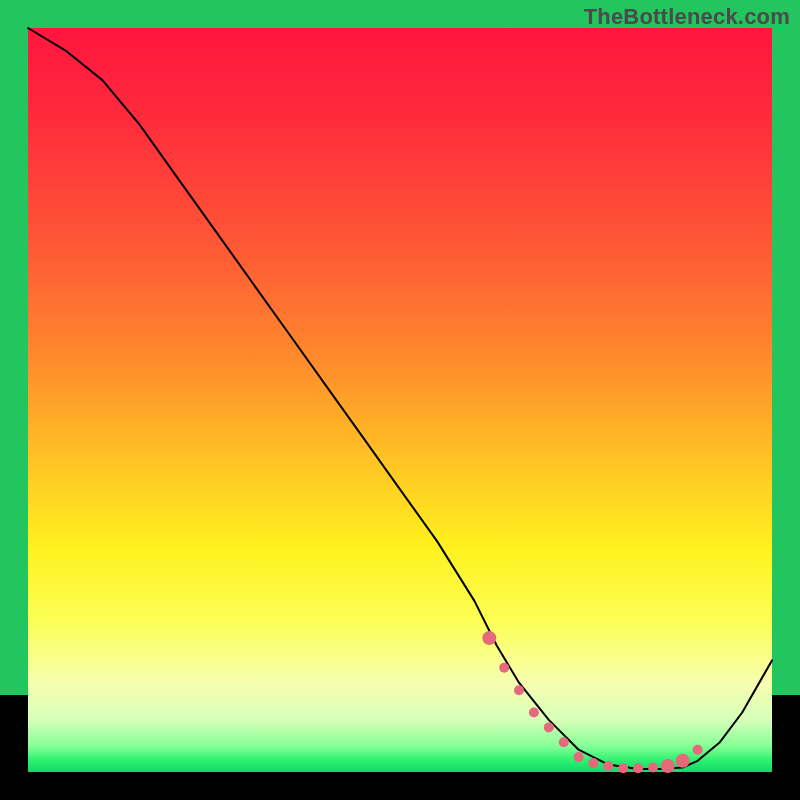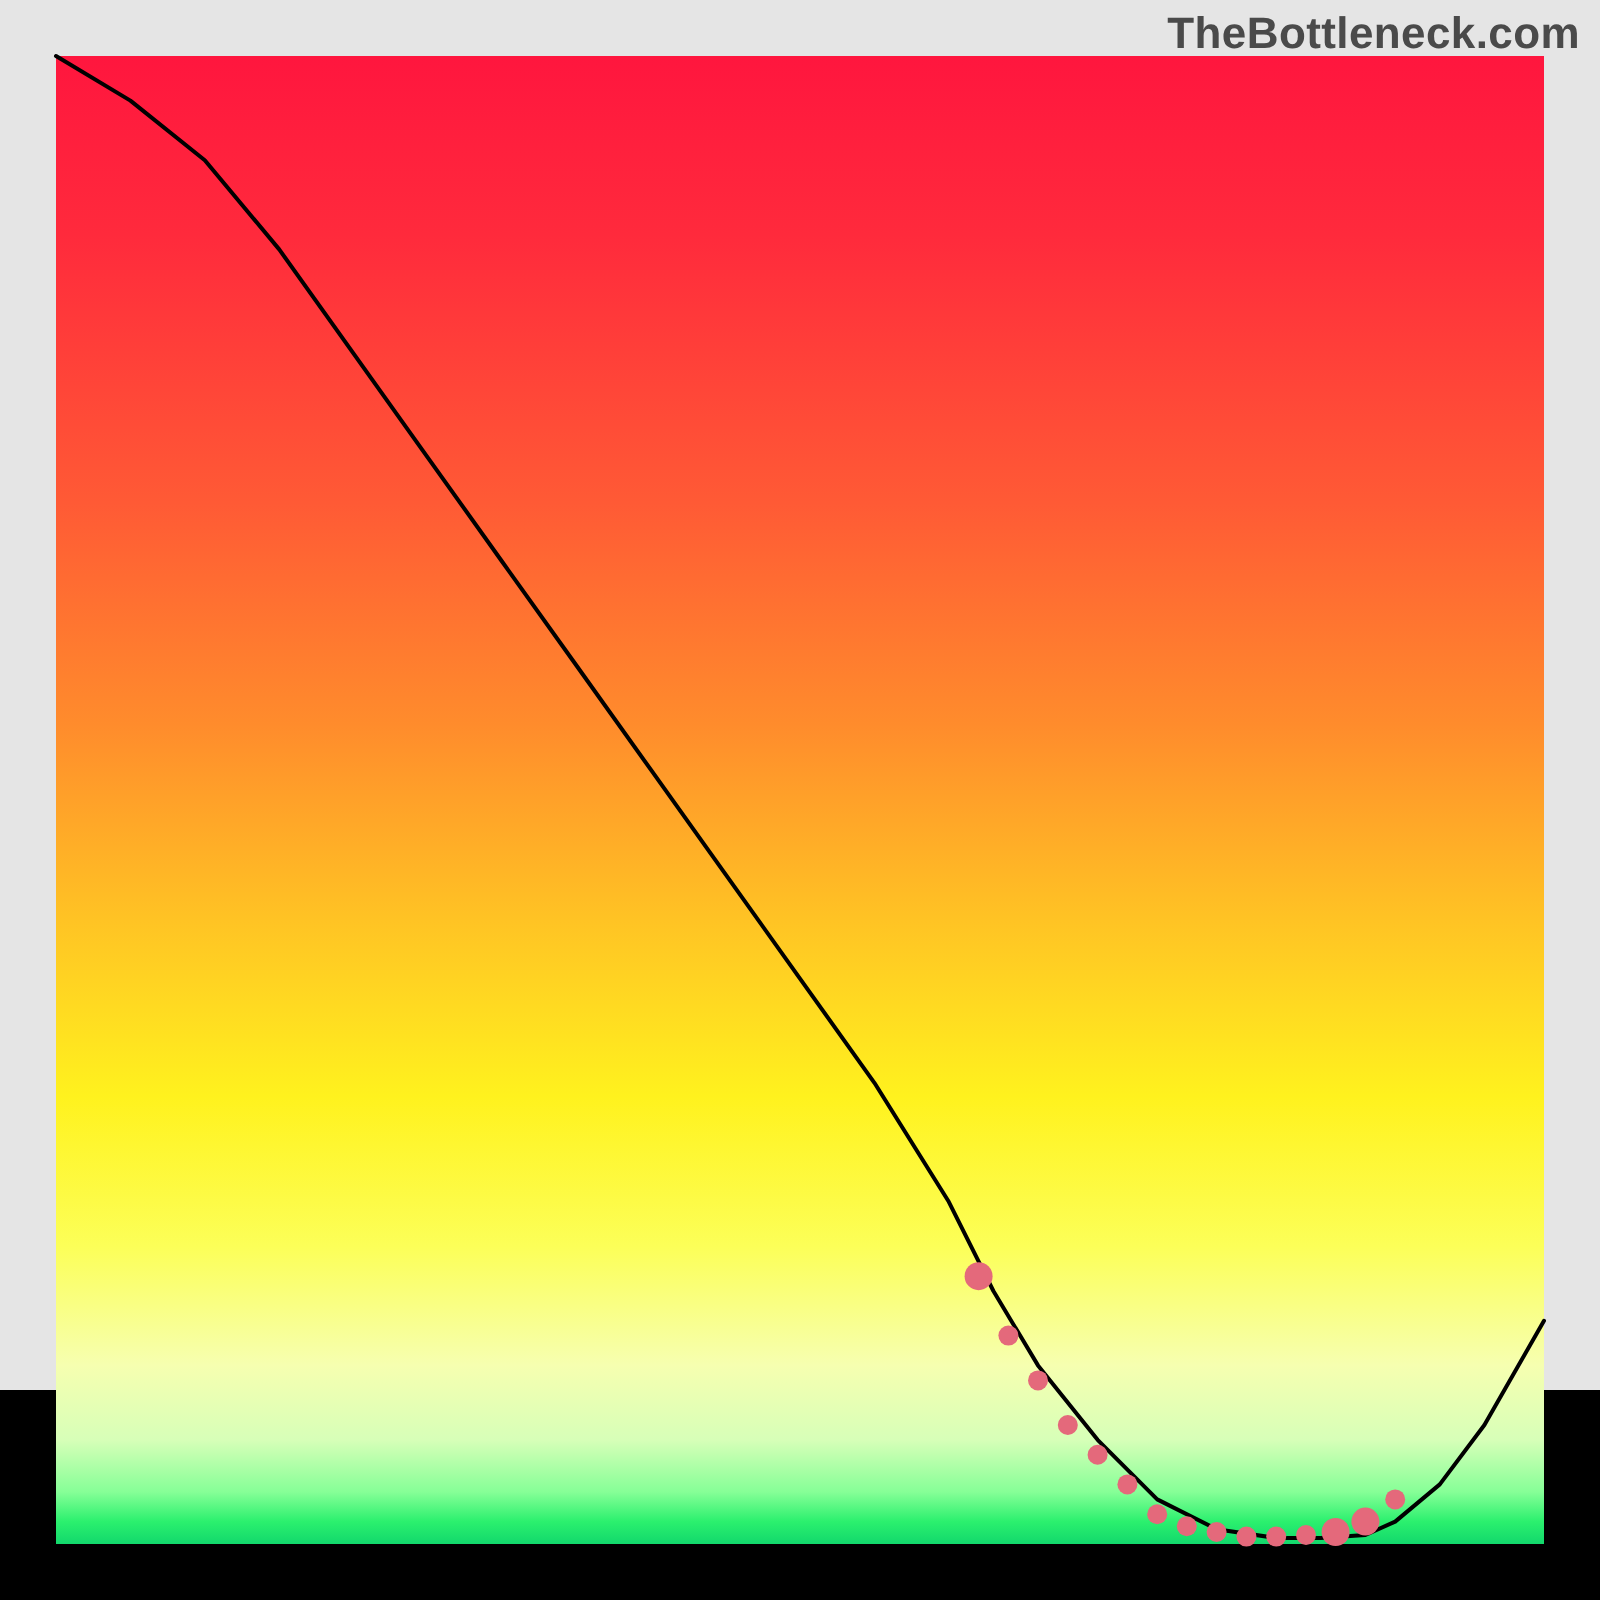--- a/index.html
+++ b/index.html
@@ -8,21 +8,21 @@
     width: 800px;
     height: 800px;
     background: #000;
     overflow: hidden;
     font-family: Arial, Helvetica, sans-serif;
   }
   .frame {
     position: relative;
     width: 800px;
     height: 695px;
-    background: #e5e5e5;
+    background: #22c55e;
   }
   .plot {
     position: absolute;
     left: 28px;
     top: 28px;
     width: 744px;
     height: 744px;
     
     background: linear-gradient(
       to bottom,

